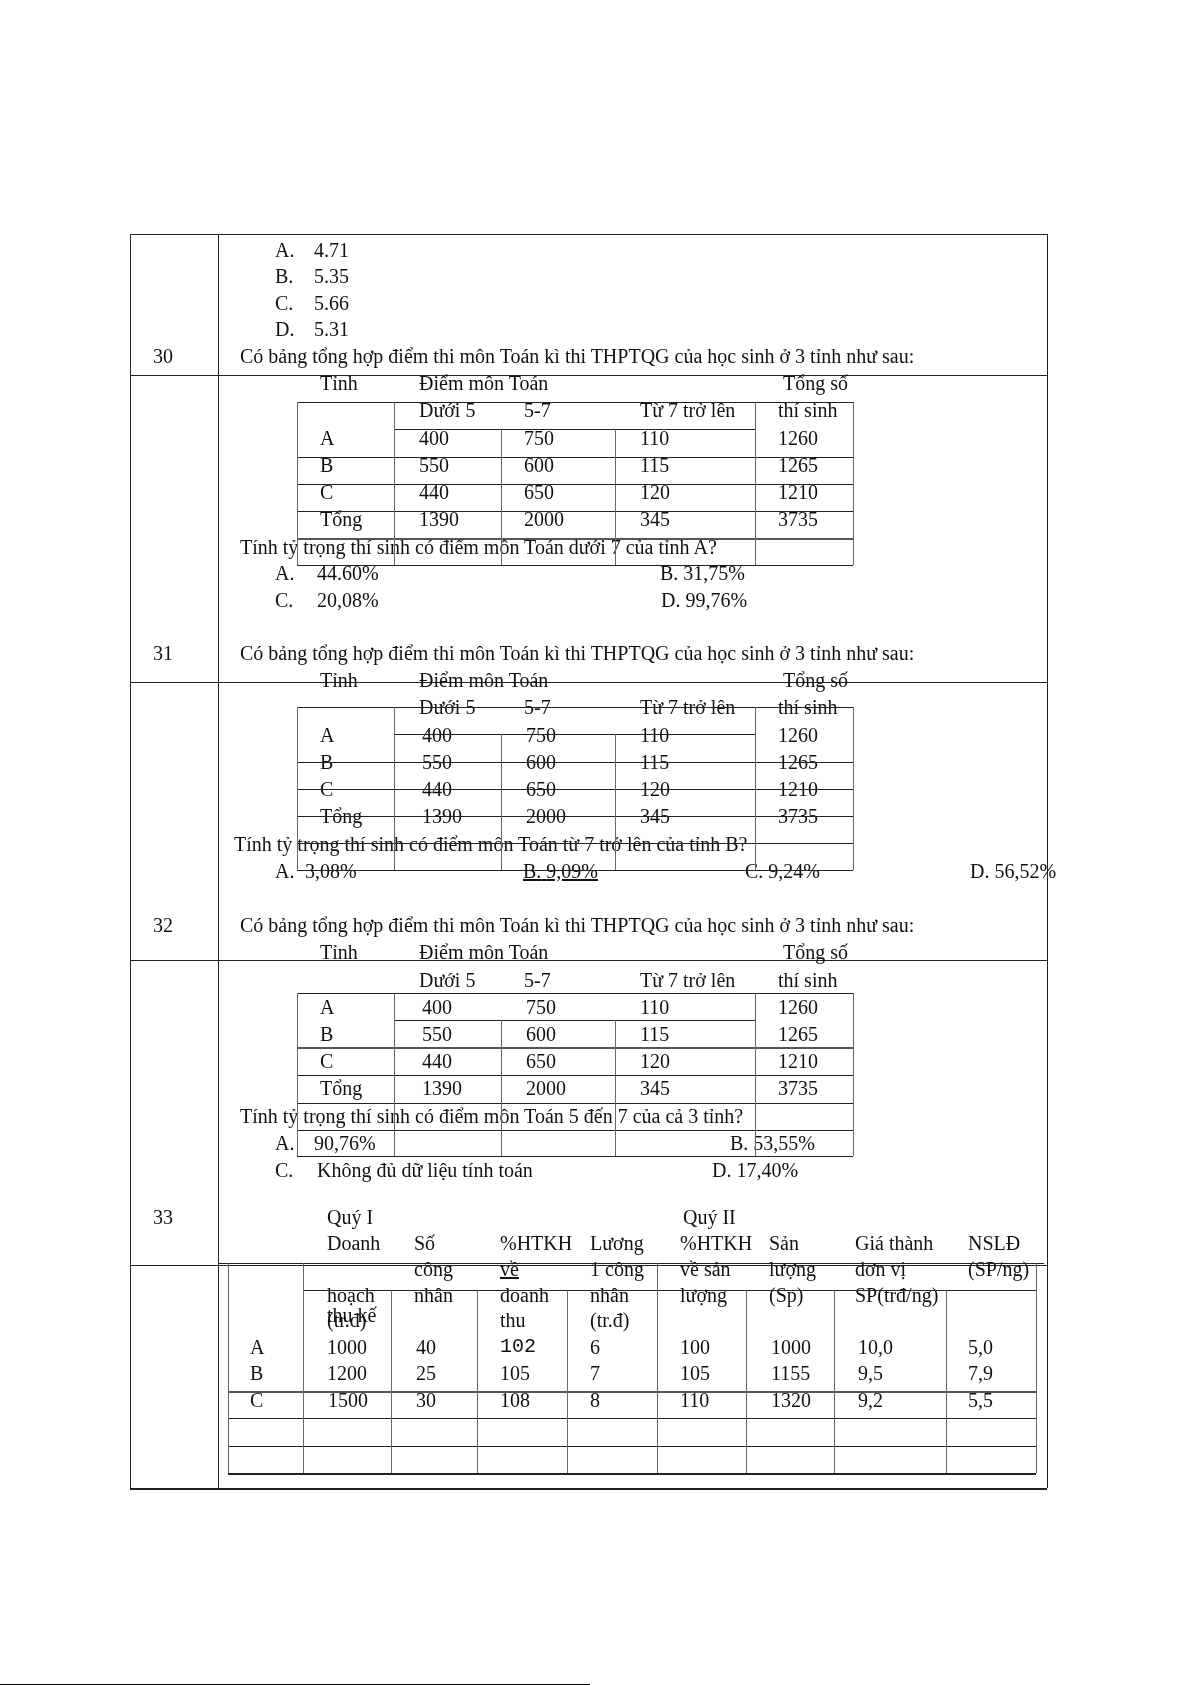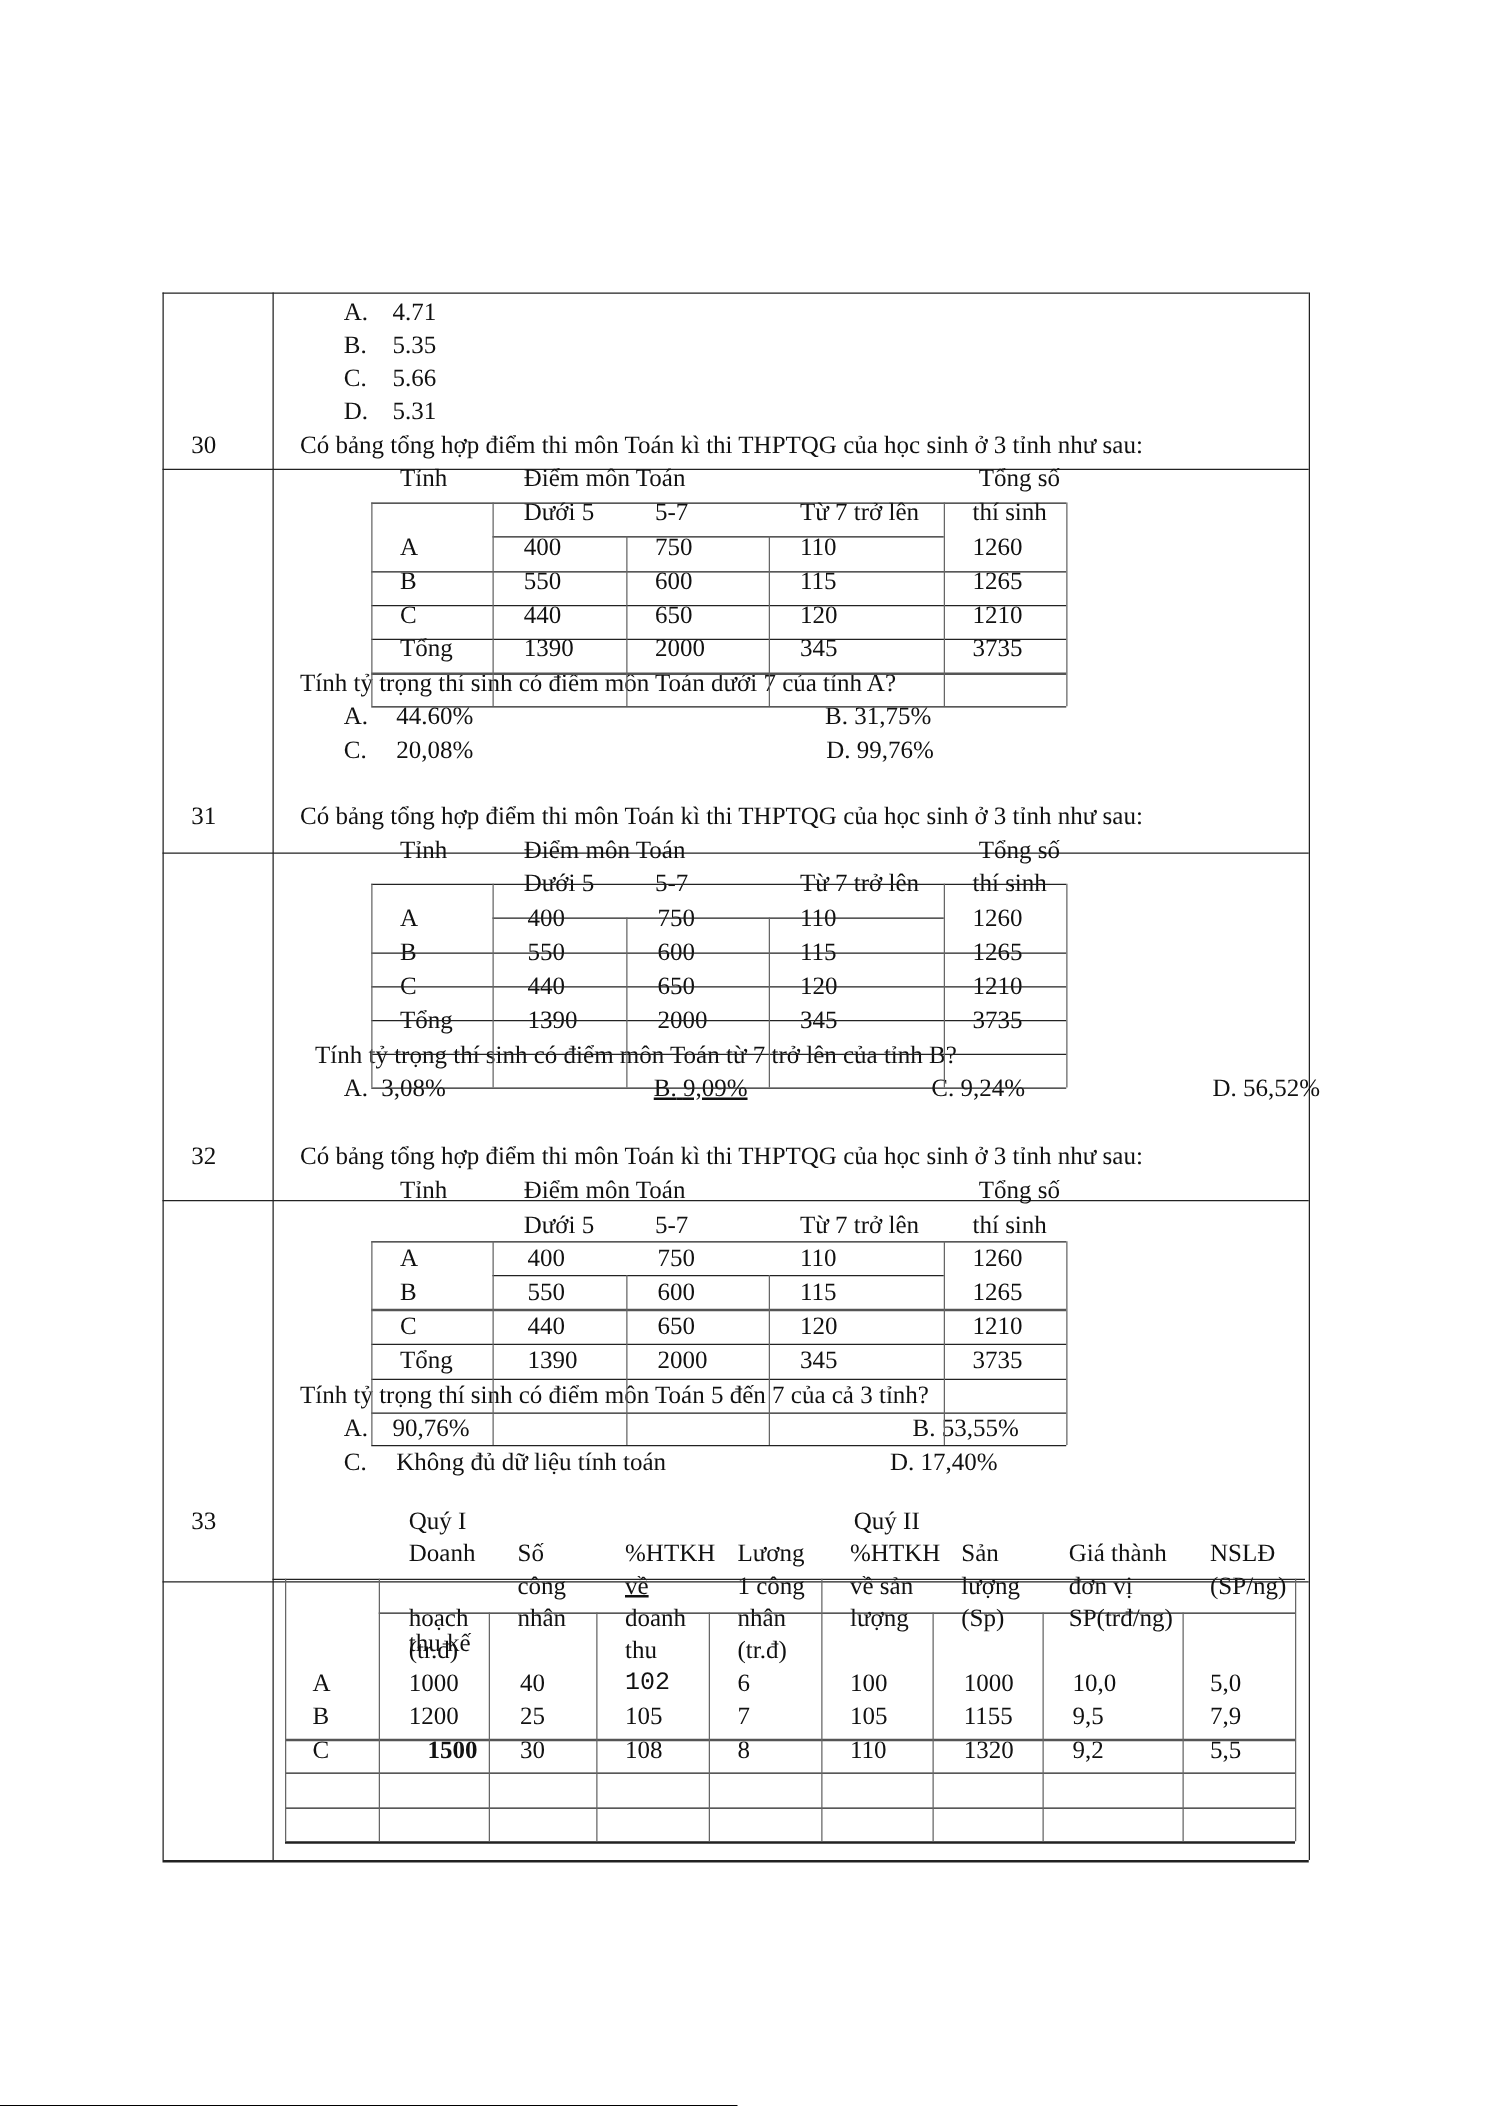--- a/index.html
+++ b/index.html
@@ -126,21 +126,21 @@
   <span class="abs" style="left:526px; top:779px;">650</span>
   <span class="abs" style="left:640px; top:779px;">120</span>
   <span class="abs" style="left:778px; top:779px;">1210</span>
 
   <span class="abs" style="left:320px; top:806px;">Tổng</span>
   <span class="abs" style="left:422px; top:806px;">1390</span>
   <span class="abs" style="left:526px; top:806px;">2000</span>
   <span class="abs" style="left:640px; top:806px;">345</span>
   <span class="abs" style="left:778px; top:806px;">3735</span>
 
-  <span class="abs" style="left:252px; top:834px;">Tính tỷ trọng thí sinh có điểm môn Toán từ 7 trở lên của tỉnh B?</span>
+  <span class="abs" style="left:234px; top:834px;">Tính tỷ trọng thí sinh có điểm môn Toán từ 7 trở lên của tỉnh B?</span>
   <span class="abs" style="left:275px; top:861px;">A.</span>
   <span class="abs" style="left:305px; top:861px;">3,08%</span>
   <span class="abs" style="left:523px; top:861px;text-decoration:underline;"><span>B.</span> <span>9,09%</span></span>
   <span class="abs" style="left:745px; top:861px;"><span>C.</span> <span>9,24%</span></span>
   <span class="abs" style="left:970px; top:861px;"><span>D.</span> <span>56,52%</span></span>
 
   <div>
     <div class="hl" style="left:297px; top:707px; width:556px;"></div>
     <div class="hl" style="left:394px; top:734px; width:361px;"></div>
     <div class="hl" style="left:297px; top:762px; width:556px;"></div>
@@ -274,21 +274,21 @@
     <span class="abs" style="left:416px; top:1363px;">25</span>
     <span class="abs" style="left:500px; top:1363px;">105</span>
     <span class="abs" style="left:590px; top:1363px;">7</span>
     <span class="abs" style="left:680px; top:1363px;">105</span>
     <span class="abs" style="left:771px; top:1363px;">1155</span>
     <span class="abs" style="left:858px; top:1363px;">9,5</span>
     <span class="abs" style="left:968px; top:1363px;">7,9</span>
   </div>
   <div>
     <span class="abs" style="left:250px; top:1390px;">C</span>
-    <span class="abs" style="left:342px; top:1390px;font-weight:bold;">1500</span>
+    <span class="abs" style="left:328px; top:1390px;">1500</span>
     <span class="abs" style="left:416px; top:1390px;">30</span>
     <span class="abs" style="left:500px; top:1390px;">108</span>
     <span class="abs" style="left:590px; top:1390px;">8</span>
     <span class="abs" style="left:680px; top:1390px;">110</span>
     <span class="abs" style="left:771px; top:1390px;">1320</span>
     <span class="abs" style="left:858px; top:1390px;">9,2</span>
     <span class="abs" style="left:968px; top:1390px;">5,5</span>
   </div>
 
   <div>

